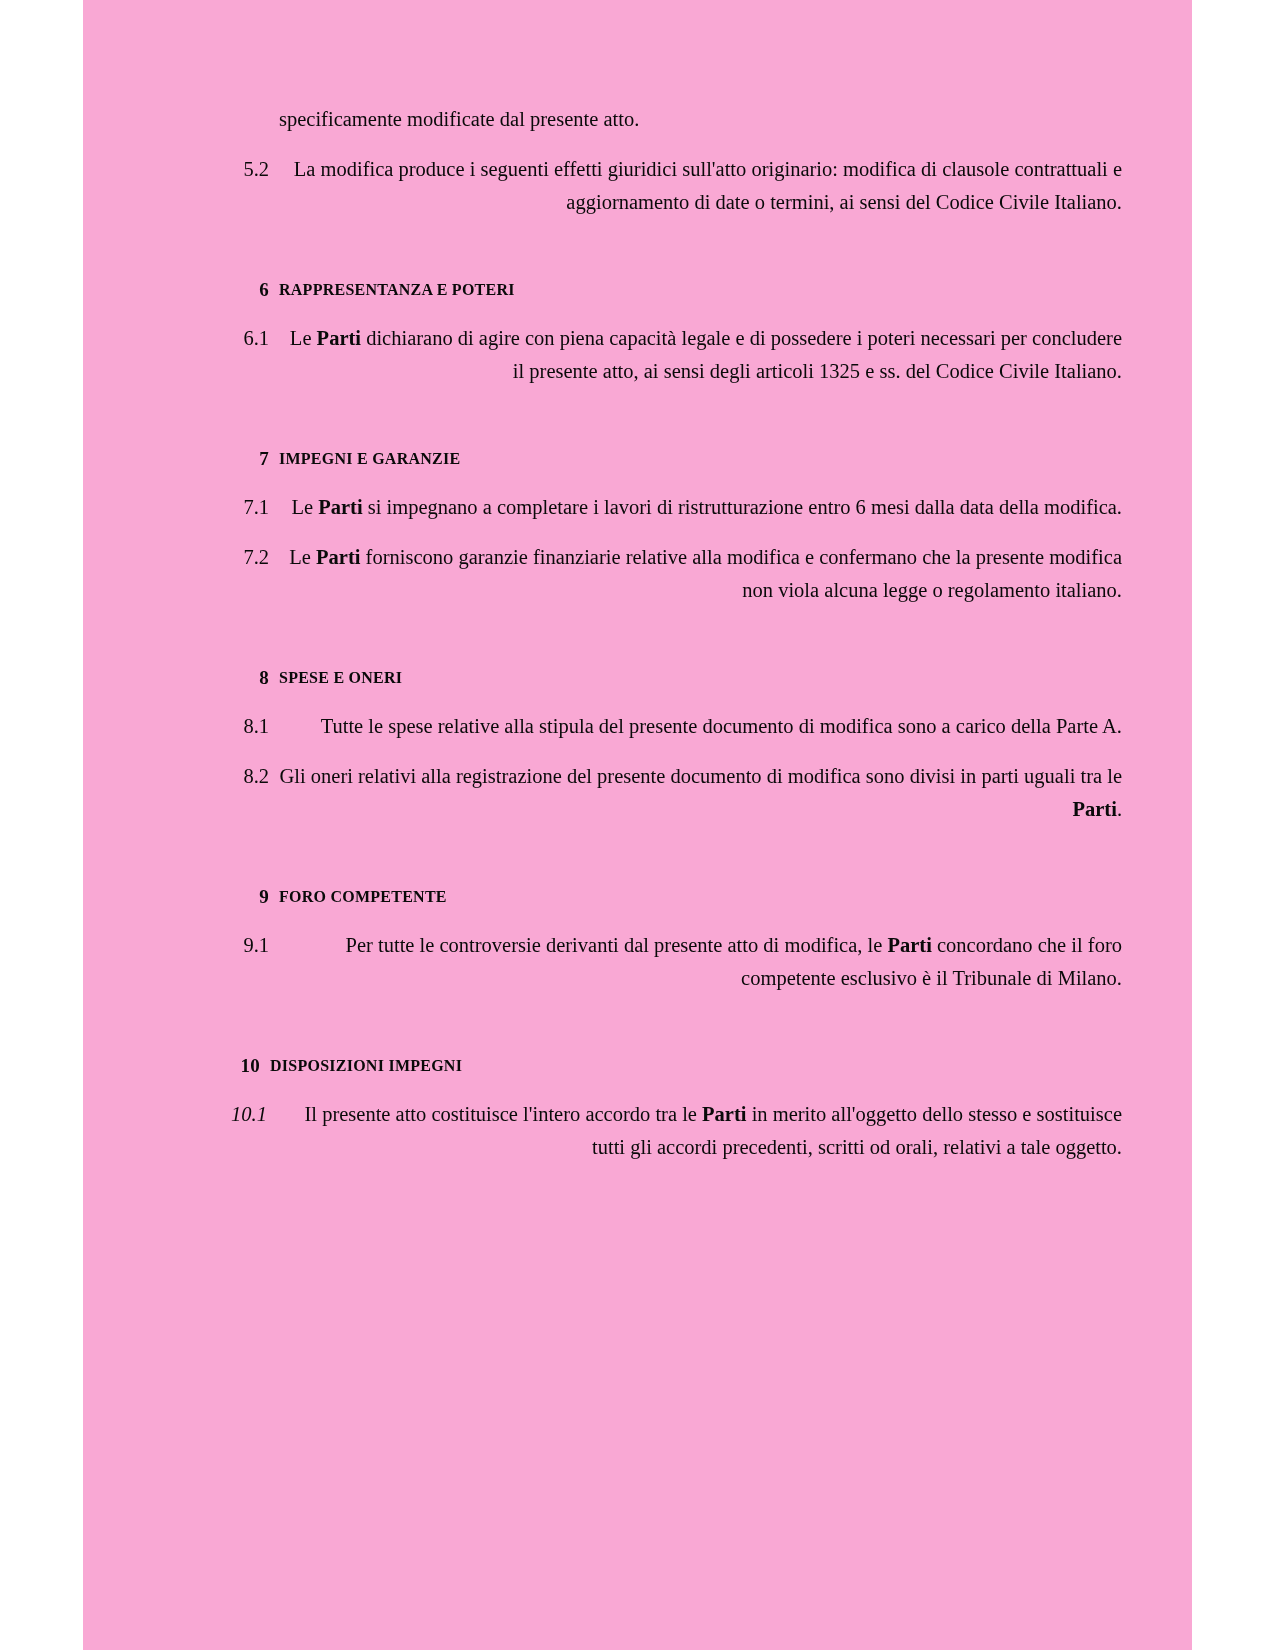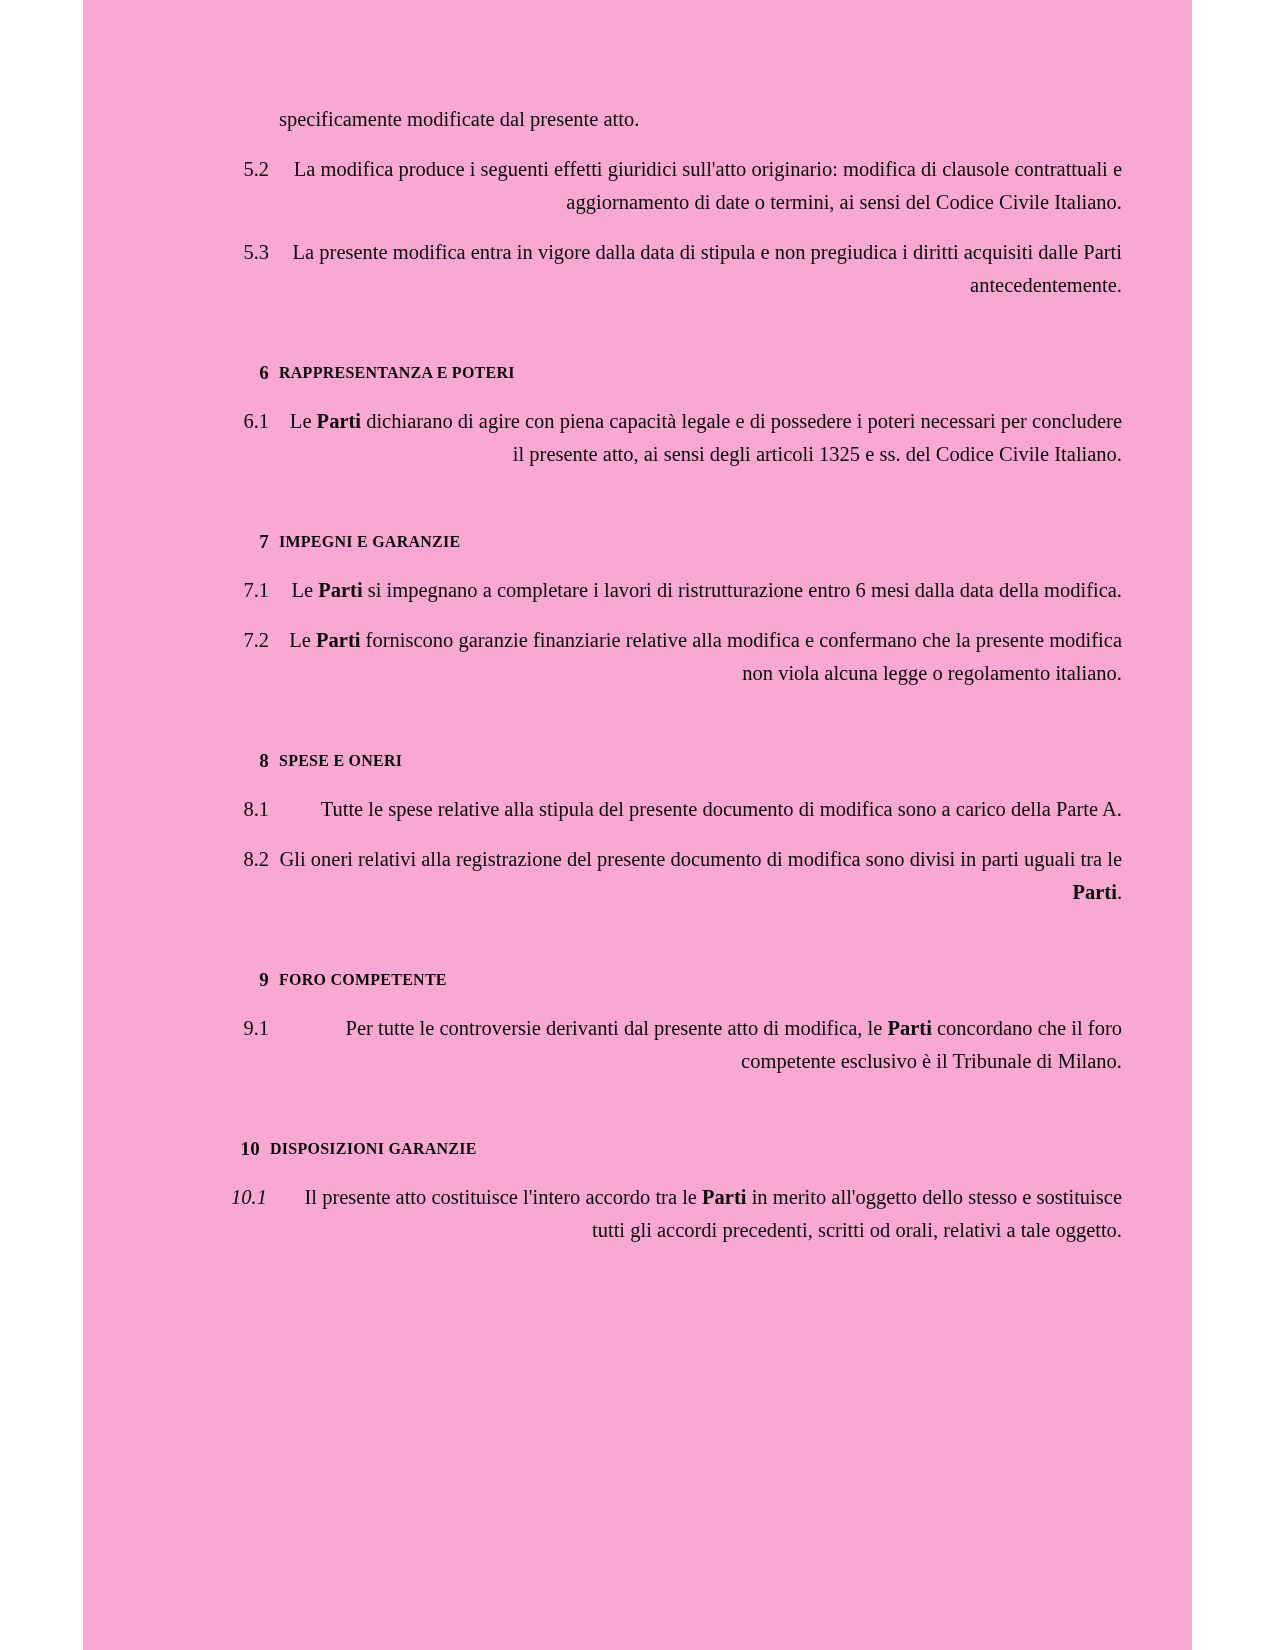--- a/index.html
+++ b/index.html
@@ -101,24 +101,20 @@
 <div class="page">
   <div class="content">
 
     <p class="cont-line">specificamente modificate dal presente atto.</p>
 
     <div id="blocks-container">
         <div class="clause">
           <div class="clause-num">5.2</div>
           <div class="clause-body"><span>La modifica produce i seguenti effetti giuridici sull'atto originario: modifica di clausole contrattuali e aggiornamento di date o termini, ai sensi del Codice Civile Italiano.</span></div>
         </div>
-        <div class="clause">
-          <div class="clause-num">5.3</div>
-          <div class="clause-body"><span>La presente modifica entra in vigore dalla data di stipula e non pregiudica i diritti acquisiti dalle Parti antecedentemente.</span></div>
-        </div>
         <div class="section-head">
           <div class="sec-num">6</div>
           <div class="sec-title">RAPPRESENTANZA E POTERI</div>
         </div>
         <div class="clause">
           <div class="clause-num">6.1</div>
           <div class="clause-body"><span>Le </span><b>Parti</b><span> dichiarano di agire con piena capacità legale e di possedere i poteri necessari per concludere il presente atto, ai sensi degli articoli 1325 e ss. del Codice Civile Italiano.</span></div>
         </div>
         <div class="section-head">
           <div class="sec-num">7</div>
@@ -147,21 +143,21 @@
         <div class="section-head">
           <div class="sec-num">9</div>
           <div class="sec-title">FORO COMPETENTE</div>
         </div>
         <div class="clause">
           <div class="clause-num">9.1</div>
           <div class="clause-body"><span>Per tutte le controversie derivanti dal presente atto di modifica, le </span><b>Parti</b><span> concordano che il foro competente esclusivo è il Tribunale di Milano.</span></div>
         </div>
         <div class="section-head">
           <div class="sec-num wide">10</div>
-          <div class="sec-title">DISPOSIZIONI GARANZIE</div>
+          <div class="sec-title">DISPOSIZIONI IMPEGNI</div>
         </div>
         <div class="clause">
           <div class="clause-num wide">10.1</div>
           <div class="clause-body"><span>Il presente atto costituisce l'intero accordo tra le </span><b>Parti</b><span> in merito all'oggetto dello stesso e sostituisce tutti gli accordi precedenti, scritti od orali, relativi a tale oggetto.</span></div>
         </div>
       </div>
 
   </div>
 </div>
 

